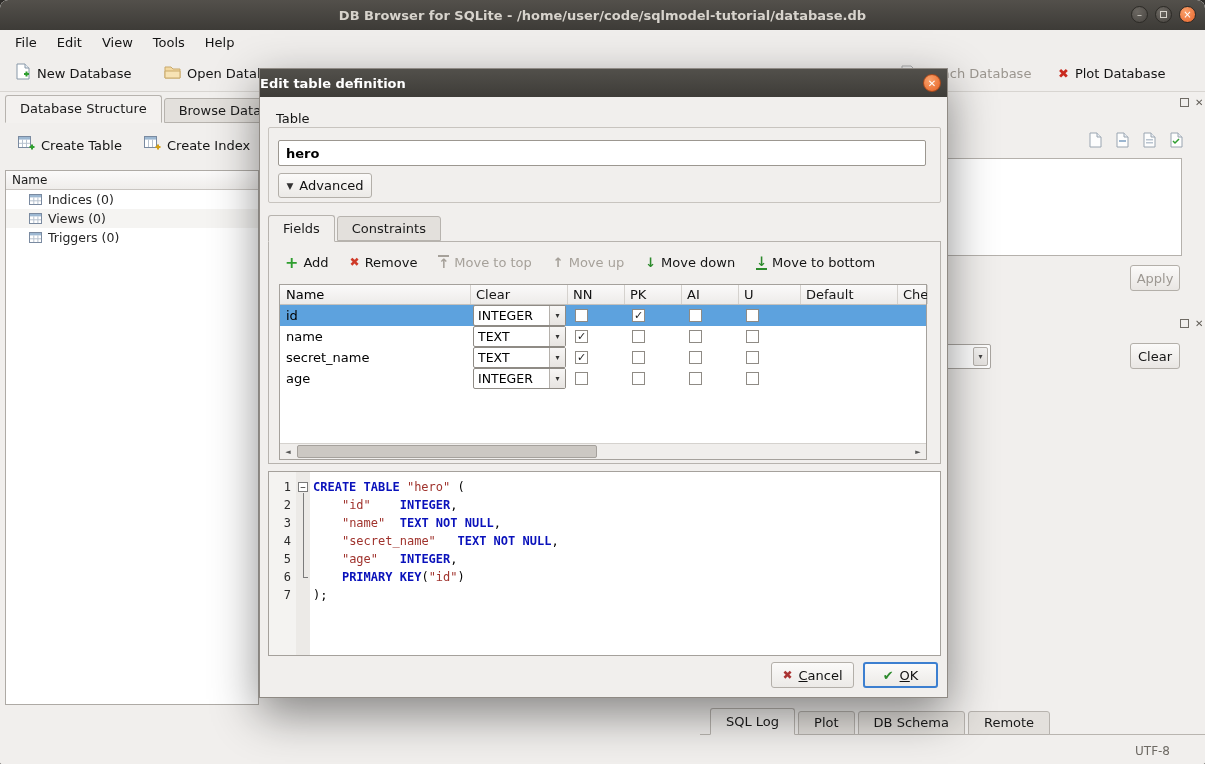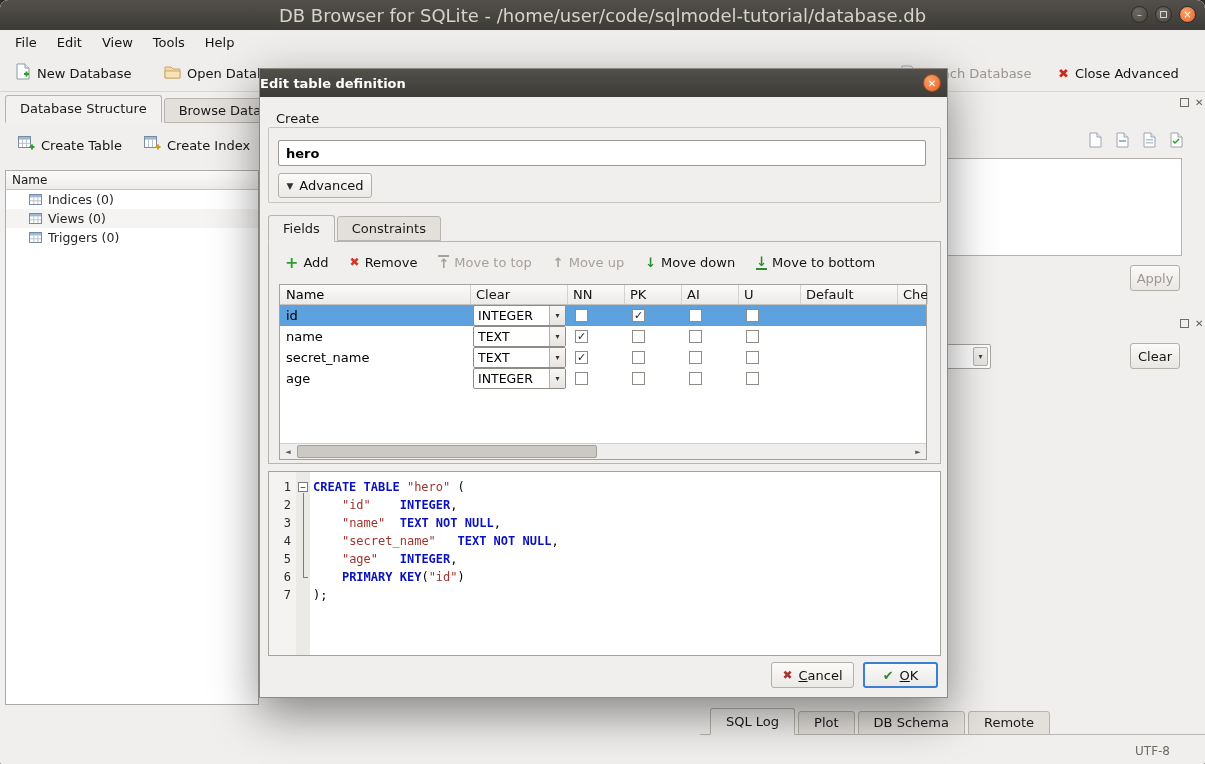--- a/index.html
+++ b/index.html
@@ -1,21 +1,21 @@
 <!DOCTYPE html>
 <html><head>
 <meta charset="utf-8">
 <style>
   *{margin:0;padding:0;box-sizing:border-box}
   body{background:#2f2d2a;font-family:"DejaVu Sans","Liberation Sans",sans-serif}
   #screen{position:relative;width:1205px;height:764px;background:#f1efed;overflow:hidden;border-radius:8px 8px 2px 2px;box-shadow:0 0 0 1px #262421}
 
   
   #titlebar{position:absolute;left:0;top:0;width:100%;height:30px;background:linear-gradient(#53504b,#3d3b37);border-radius:8px 8px 0 0;display:flex;align-items:center;justify-content:center}
-  #window-title{color:#d7d3cc;font-size:18px;font-weight:normal;white-space:nowrap}
+  #window-title{color:#d7d3cc;font-size:13px;font-weight:bold;white-space:nowrap}
   #winbtns{position:absolute;right:9px;top:6px;display:flex;gap:7px}
   .wbtn{width:17px;height:17px;border-radius:50%;display:flex;align-items:center;justify-content:center;font-size:10px;color:#d8d4cd;background:radial-gradient(circle at 35% 30%,#6c6862,#474440);border:1px solid #2c2a26}
   .wbtn.close{background:radial-gradient(circle at 35% 30%,#f9aختera06a,#e8652c);background:radial-gradient(circle at 35% 30%,#f9a06a,#e8652c);color:#fff}
   .wbtn .sq{display:block;width:7px;height:7px;border:1px solid #d8d4cd}
 
   
   #menubar{position:absolute;left:0;top:30px;width:100%;height:25px;background:#f0eeec;display:flex;align-items:center;padding-left:5px}
   .menu-item{display:inline-block;padding:3px 10px;font-size:13px;color:#141414}
   #toolbar{position:absolute;left:0;top:55px;width:100%;height:37px;background:#f0eeec;border-bottom:1px solid #d8d5d1}
   .tbtn{position:absolute;top:4px;height:28px;display:flex;align-items:center;gap:6px;font-size:13px;color:#141414;padding:0 6px;border-radius:3px}
@@ -167,21 +167,21 @@
       <span>Open Database...</span>
     </span>
     <span class="tbtn disabled" style="left:894px">
       <span><svg width="17" height="16" viewBox="0 0 17 16">
             <path d="M2 2h9l4 4v8H2z" fill="#eee" stroke="#aaa"></path>
           </svg></span>
       <span>Attach Database</span>
     </span>
     <span class="tbtn" style="left:1052px">
       <span class="xicon">✖</span>
-      <span>Close Advanced</span>
+      <span>Plot Database</span>
     </span>
   </div>
 
   <div id="main-tabs">
     <span class="mtab active">Database Structure</span>
     <span class="mtab">Browse Data</span>
   </div>
 
   <span class="tbtn" id="create-table-btn">
     <span><svg width="17" height="15" viewBox="0 0 17 15">
@@ -306,21 +306,21 @@
   <div id="statusbar">
     <span id="status-encoding">UTF-8</span>
   </div>
 
   <div id="dialog">
     <div id="dialog-titlebar">
       <span id="dialog-title">Edit table definition</span>
       <span id="dialog-close">✕</span>
     </div>
 
-    <div id="table-group-label">Create</div>
+    <div id="table-group-label">Table</div>
     <div id="table-group"></div>
     <div id="table-name-input">hero</div>
     <div class="qbtn" id="advanced-btn">
       <span class="caret">▼</span>
       <span>Advanced</span>
     </div>
 
     <div id="dialog-tabs">
       <span class="dtab active">Fields</span>
       <span class="dtab">Constraints</span>

